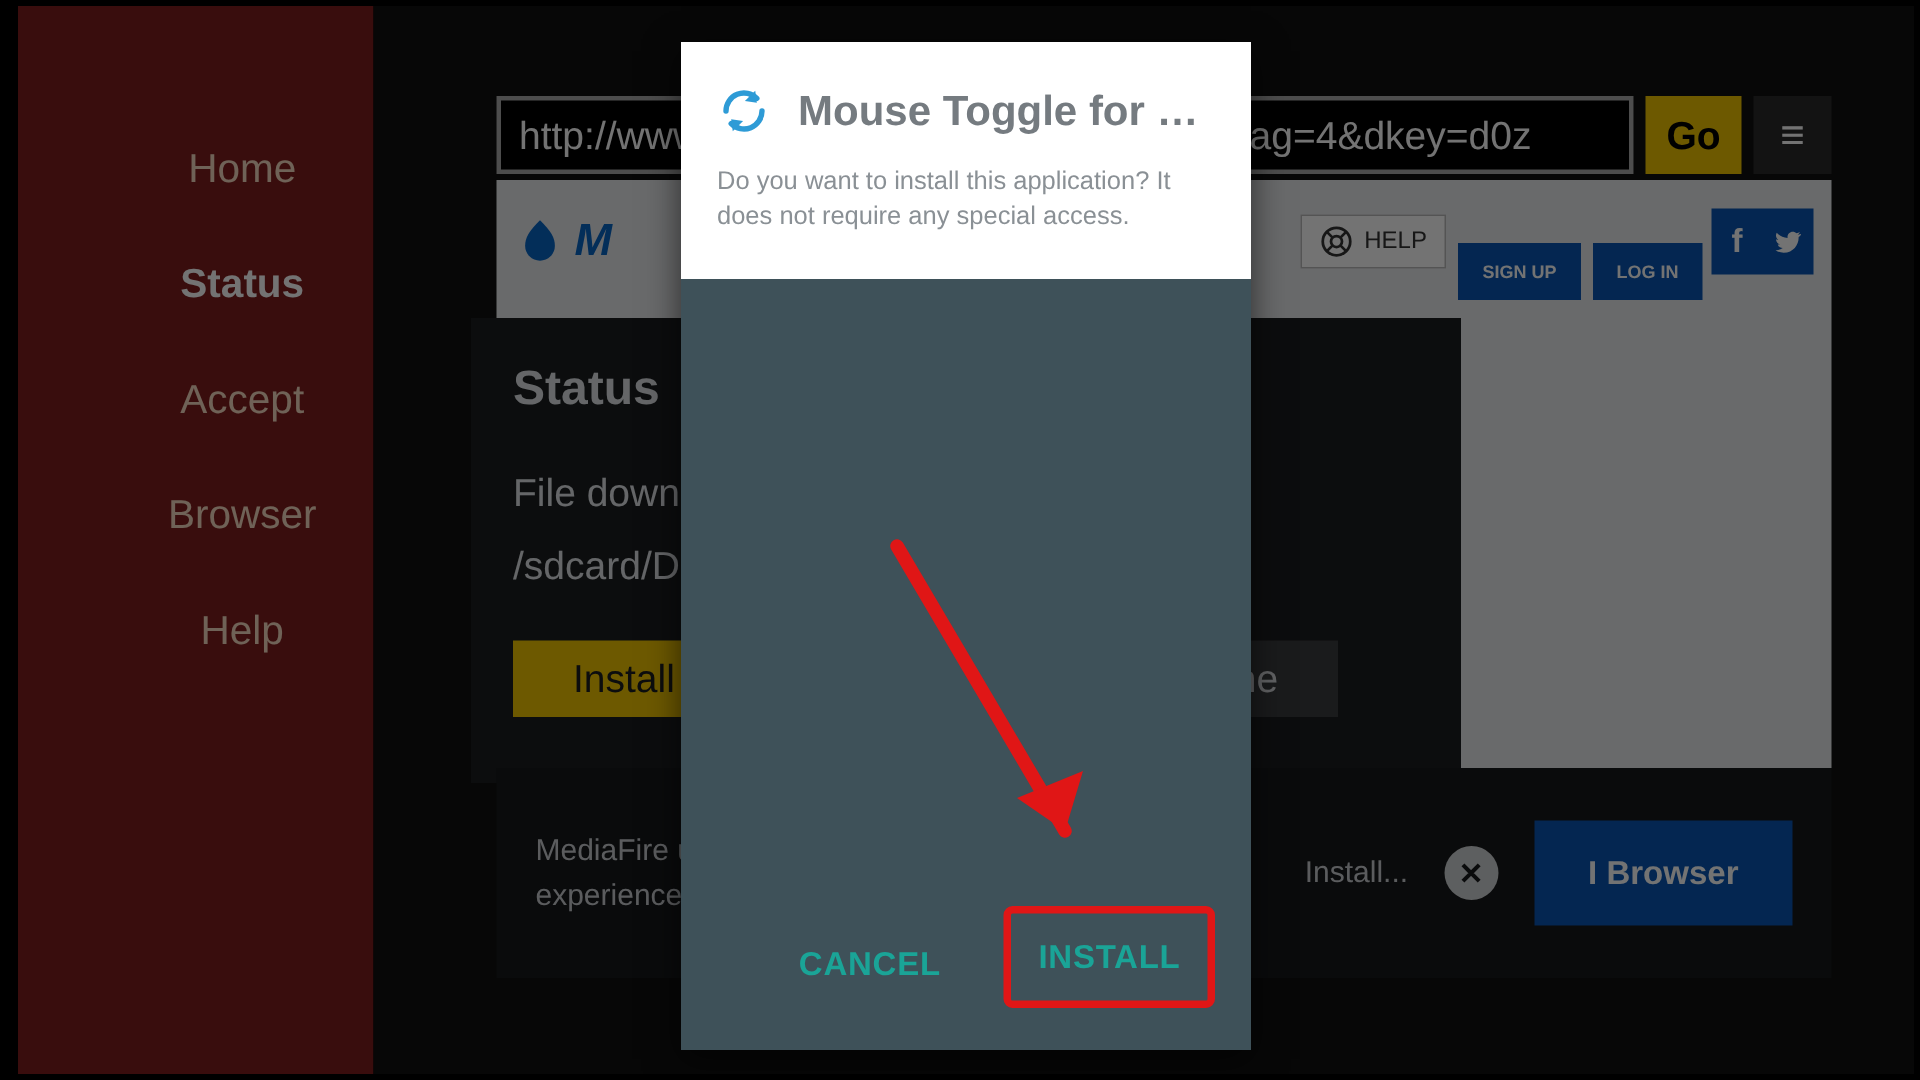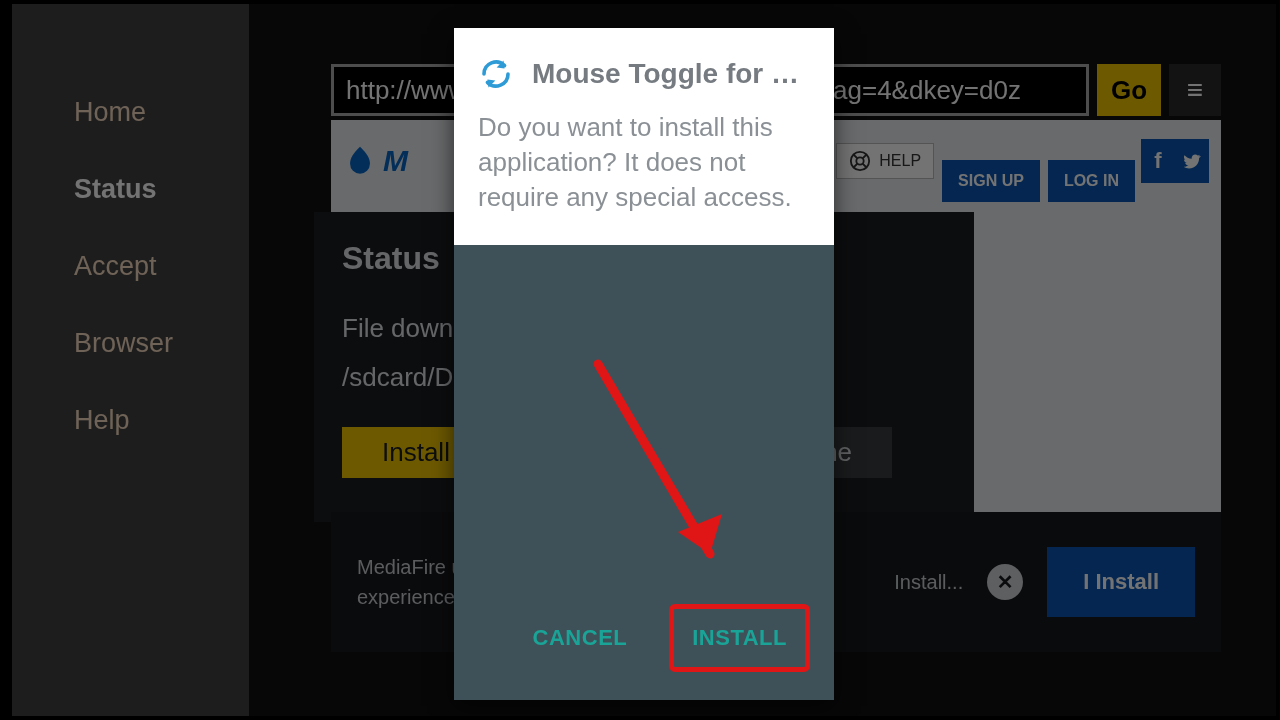--- a/index.html
+++ b/index.html
@@ -1,36 +1,36 @@
 <!DOCTYPE html>
 <html><head>
 <meta charset="utf-8">
 <style>
   * { box-sizing: border-box; margin: 0; padding: 0; }
   html, body { width: 1280px; height: 720px; overflow: hidden; font-family: Arial, Helvetica, sans-serif; background:#000; }
   .frame { position: relative; width:1272px; height:712px; margin:4px; background:#000; }
   
-  .sidebar { position:absolute; left:8px; top:0; width:237px; height:712px; background:#404040; padding-top:70px; }
+  .sidebar { position:absolute; left:8px; top:0; width:237px; height:712px; background:#7f1d1d; padding-top:70px;text-align:center; }
   .sidebar-item { color:#f5d9c0; font-size:27px; padding:23px 0 23px 62px; cursor:pointer; }
   .sidebar-item.active { color:#ffffff; font-weight:bold; }
   
   .main { position:absolute; left:245px; top:0; right:0; height:712px; background:#111; }
   
   .urlrow { position:absolute; left:82px; top:60px; right:55px; height:52px; display:flex; align-items:stretch; gap:8px; }
   .url-input { flex:1; background:#000; border:3px solid #aaa; color:#fff; font-size:26px; padding:0 12px; }
   .go-btn { width:64px; background:#f2c600; border:none; color:#000; font-size:26px; font-weight:bold; cursor:pointer; }
   .menu-btn { width:52px; background:#2a2a2a; border:none; color:#fff; font-size:28px; cursor:pointer; display:flex; align-items:center; justify-content:center; }
   
   .siteheader { position:absolute; left:82px; top:116px; width:890px; height:82px; background:#e9ebee; display:flex; align-items:center; padding:0 12px; }
   .mf-logo { display:flex; align-items:center; gap:6px; color:#0766c6; font-weight:bold; font-size:30px; font-style:italic; }
   .mf-flame { width:34px; height:34px; }
   .siteheader-spacer { flex:1; }
   .help-chip { display:flex; align-items:center; gap:8px; background:#fff; border:1px solid #bbb; padding:6px 12px; font-size:16px; color:#333; cursor:pointer; }
   .life-ring { width:22px; height:22px; }
-  .auth-btn { background:#0a56b3; color:#fff; border:none; padding:12px 16px; font-size:16px; font-weight:600; margin-left:8px; cursor:pointer;margin-top:40px; }
+  .auth-btn { background:#0a56b3; color:#fff; border:none; padding:12px 16px; font-size:12px; font-weight:600; margin-left:8px; cursor:pointer;margin-top:40px; }
   .social-box { display:flex; background:#0a56b3; margin-left:6px; }
   .social-btn { width:34px; height:44px; display:flex; align-items:center; justify-content:center; color:#fff; cursor:pointer; }
   .page-bg { position:absolute; left:82px; top:198px; width:890px; height:310px; background:#e9ebee; }
   
   .status-card { position:absolute; left:65px; top:208px; width:660px; height:310px; background:#1b1d1f; color:#dfe3e6; padding:28px 28px; }
   .status-title { font-size:32px; font-weight:bold; margin-bottom:36px; }
   .status-line { font-size:26px; margin-bottom:18px; }
   .status-actions { display:flex; gap:260px; margin-top:34px; }
   .install-btn { background:#f2c600; color:#1b1d1f; border:none; font-size:26px; padding:10px 40px; cursor:pointer; }
   .done-btn { background:#3a3d3f; color:#d8dadd; border:none; font-size:26px; padding:10px 40px; cursor:pointer; }
@@ -40,23 +40,23 @@
   .closer { width:36px; height:36px; border-radius:50%; background:#cfd2d4; color:#17191b; display:flex; align-items:center; justify-content:center; font-size:20px; font-weight:bold; cursor:pointer; }
   .accept-btn { background:#0a56b3; color:#fff; border:none; font-size:22px; font-weight:bold; padding:22px 36px; cursor:pointer; }
   
   .dim { position:absolute; inset:0; background:rgba(0,0,0,0.55); }
   
   .dialog { position:absolute; left:450px; top:24px; width:380px; height:672px; background:#3e5159; box-shadow:0 6px 22px rgba(0,0,0,0.6); display:flex; flex-direction:column; }
   .dialog-head { background:#fff; padding:28px 24px 30px 24px; }
   .dialog-title-row { display:flex; align-items:center; gap:18px; margin-bottom:18px; }
   .app-icon { width:36px; height:36px; }
   .dialog-title { color:#757b80; font-size:28px; font-weight:600; white-space:nowrap; overflow:hidden; text-overflow:ellipsis; flex:1; }
-  .dialog-msg { color:#8a9095; font-size:26px; line-height:1.35; }
+  .dialog-msg { color:#8a9095; font-size:17px; line-height:1.35; }
   .dialog-body { flex:1; }
-  .dialog-actions { display:flex; justify-content:flex-end; align-items:center; gap:24px; padding:18px 24px 28px; }
+  .dialog-actions { display:flex; justify-content:flex-end; align-items:flex-end; gap:24px; padding:18px 24px 28px; }
   .dlg-btn { background:transparent; border:none; font-size:22px; font-weight:600; letter-spacing:0.5px; cursor:pointer; padding:16px 18px; }
   .dlg-cancel { color:#1aa497; }
   .dlg-install { color:#1aa497; }
   .red-box { border:5px solid #e01616; border-radius:6px; }
   
   .arrow-svg { position:absolute; left:556px; top:350px; width:220px; height:290px; pointer-events:none; }
 </style>
 </head>
 <body>
 
@@ -121,21 +121,21 @@
         <button class="done-btn">Done</button>
       </div>
     </div>
 
     <div class="cookie">
       <div class="cookie-text">MediaFire uses cookies to give you the best browsing experience. By continuing you agree to our terms.</div>
       <span style="color:#c9cdd1;font-size:20px">Install...</span>
       <div class="closer">
         <span>✕</span>
       </div>
-      <button class="accept-btn">I Install</button>
+      <button class="accept-btn">I Browser</button>
     </div>
 
   </div>
 
   <div class="dim"></div>
 
   <div class="dialog">
     <div class="dialog-head">
       <div class="dialog-title-row">
         <svg class="app-icon" viewBox="0 0 24 24">

